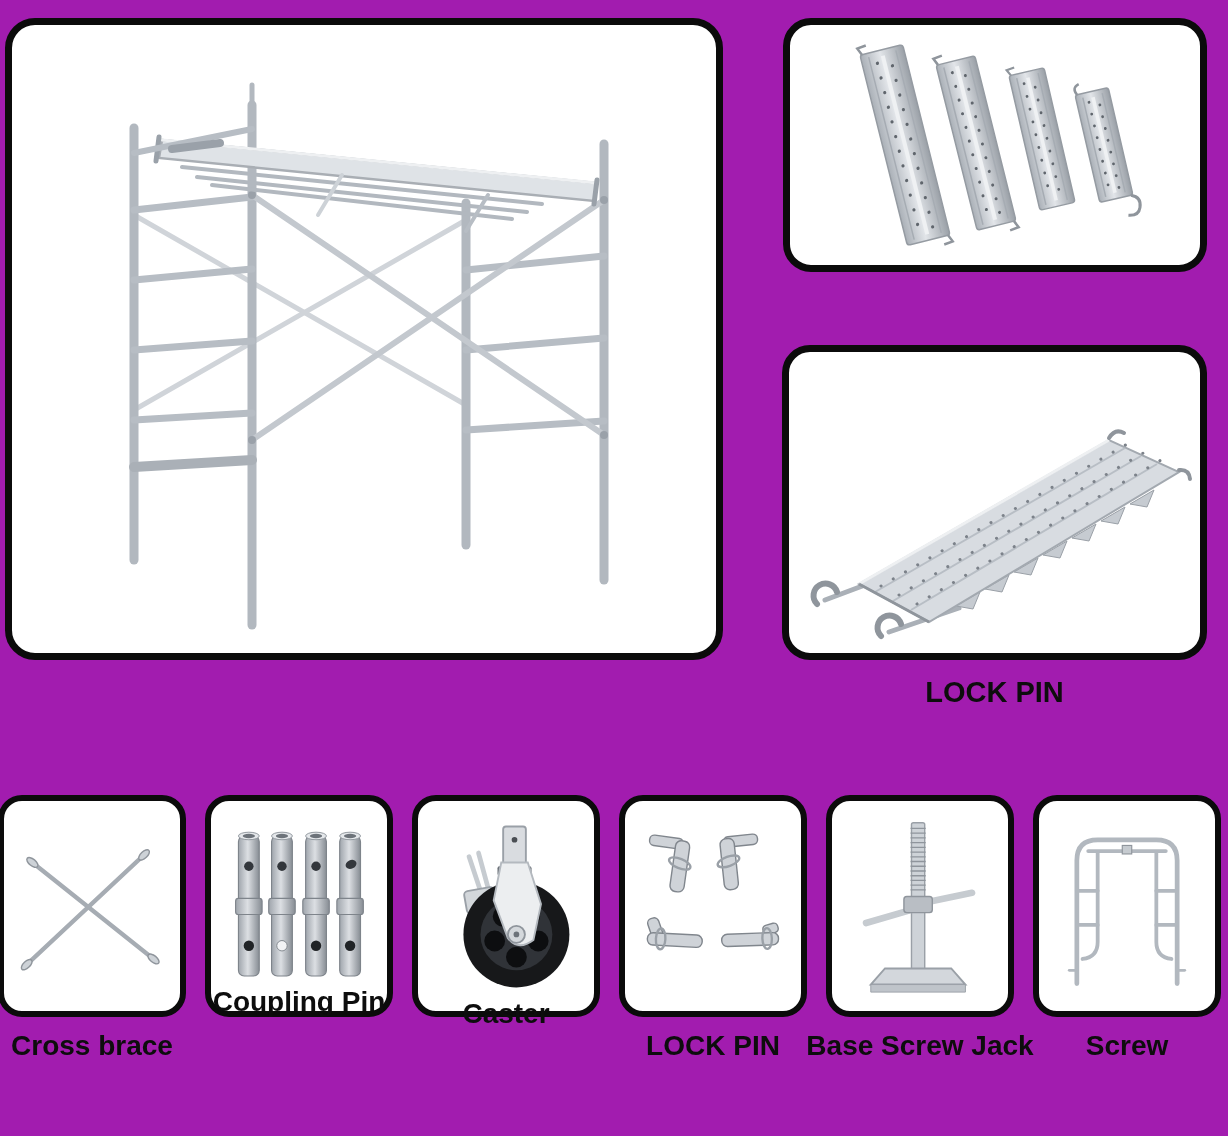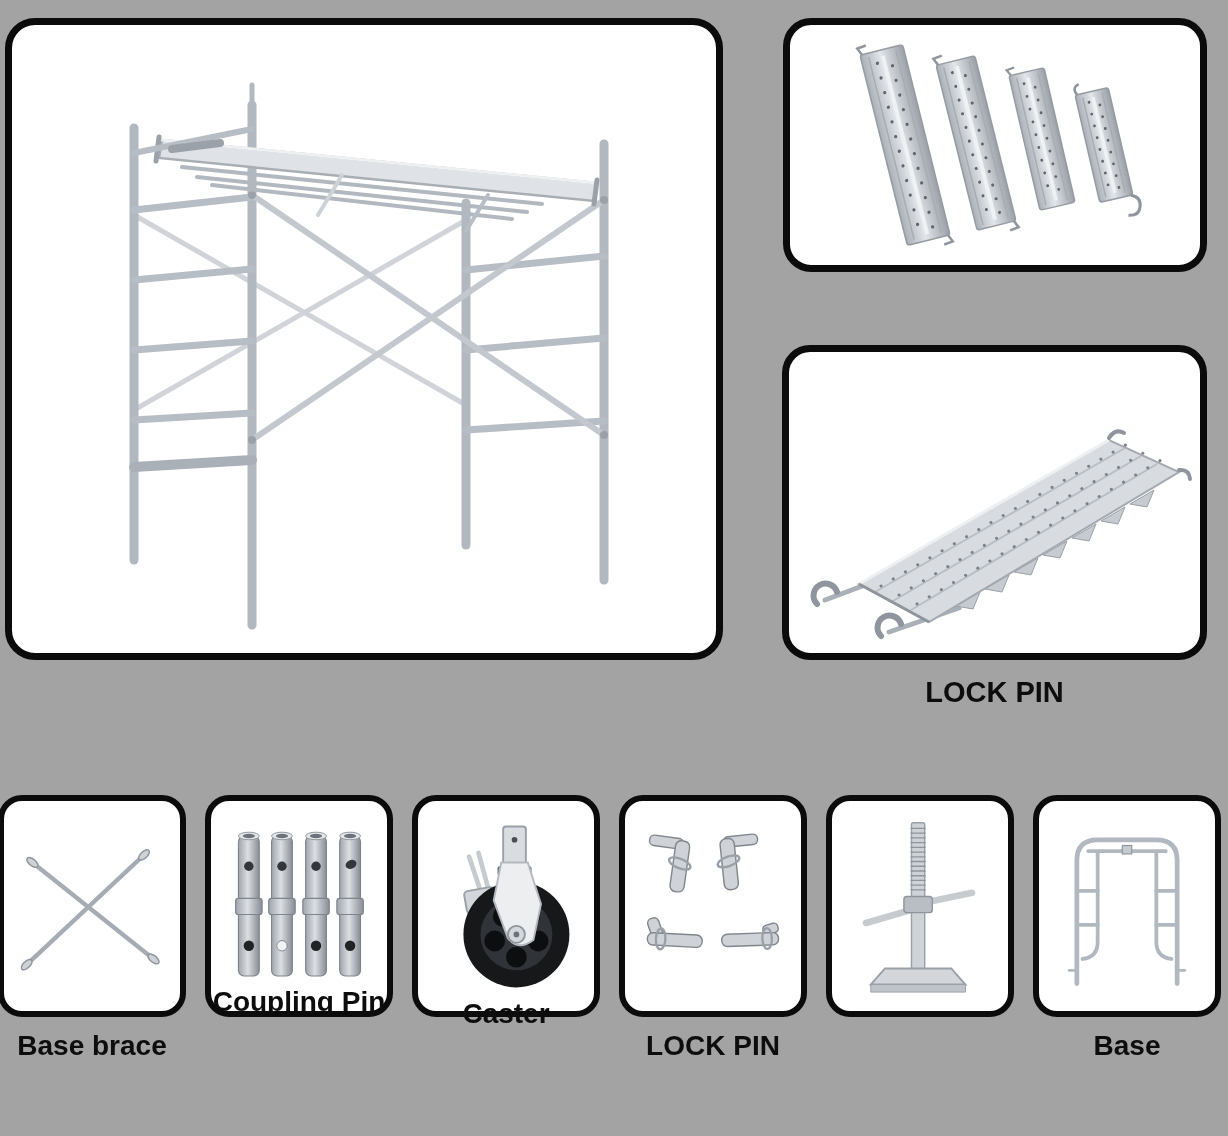--- a/index.html
+++ b/index.html
@@ -1,17 +1,17 @@
 <!DOCTYPE html>
 <html><head>
 <meta charset="utf-8">
 <style>
   html,body{margin:0;padding:0;background:#ffffff;}
   .canvas{
-    position:relative;width:1228px;height:1136px;background:#a3a3a3;overflow:hidden;
+    position:relative;width:1228px;height:1136px;background:#a21caf;overflow:hidden;
     font-family:"Liberation Sans","DejaVu Sans",sans-serif;color:#111;
   }
   .photo-box{
     position:absolute;background:#ffffff;border:7px solid #0b0b0b;border-radius:30px;
     box-sizing:border-box;display:flex;align-items:center;justify-content:center;overflow:hidden;
   }
   .tile{
     position:absolute;top:795px;width:188px;height:222px;background:#ffffff;
     border:6px solid #0b0b0b;border-radius:24px;box-sizing:border-box;
     display:flex;align-items:center;justify-content:center;overflow:hidden;
@@ -304,19 +304,20 @@
         <line x1="40" y1="128" x2="62" y2="128" stroke-width="4"></line>
         <line x1="124" y1="92" x2="146" y2="92" stroke-width="4"></line>
         <line x1="124" y1="128" x2="146" y2="128" stroke-width="4"></line>
         <line x1="32" y1="176" x2="40" y2="176" stroke-width="3"></line>
         <line x1="146" y1="176" x2="154" y2="176" stroke-width="3"></line>
       </g>
       <rect x="88" y="44" width="10" height="9" fill="#c6cbd0" stroke="#8f959c" stroke-width="1.2"></rect>
     </svg>
   </div>
 
-  <div class="caption part" style="left:92px;top:1032px;">Base brace</div>
+  <div class="caption part" style="left:92px;top:1032px;">Cross brace</div>
   <div class="caption part" style="left:299px;top:988px;">Coupling Pin</div>
   <div class="caption part" style="left:506px;top:1000px;">Caster</div>
   <div class="caption part" style="left:713px;top:1032px;">LOCK PIN</div>
-  <div class="caption part" style="left:1127px;top:1032px;">Base</div>
+  <div class="caption part" style="left:920px;top:1032px;">Base Screw Jack</div>
+  <div class="caption part" style="left:1127px;top:1032px;">Screw</div>
 
 </div>
 
 </body></html>

